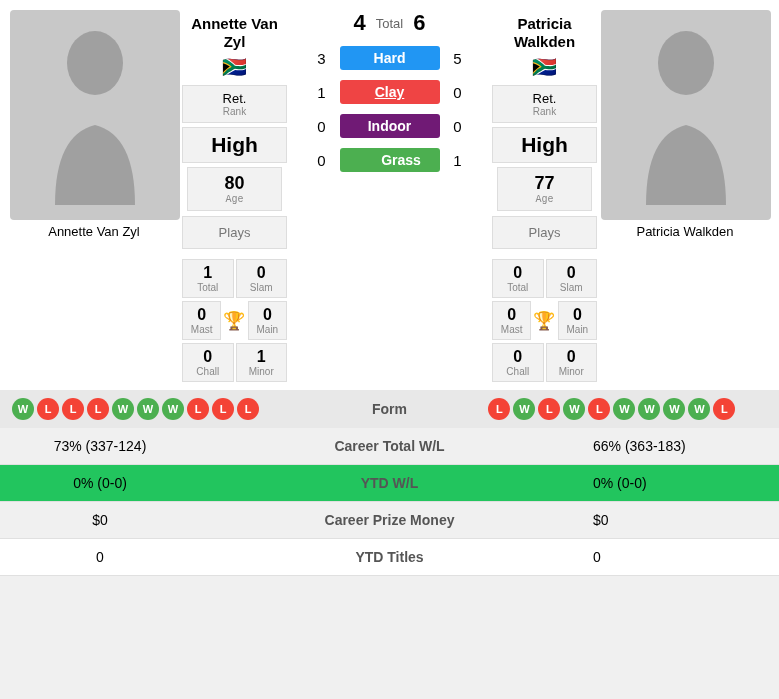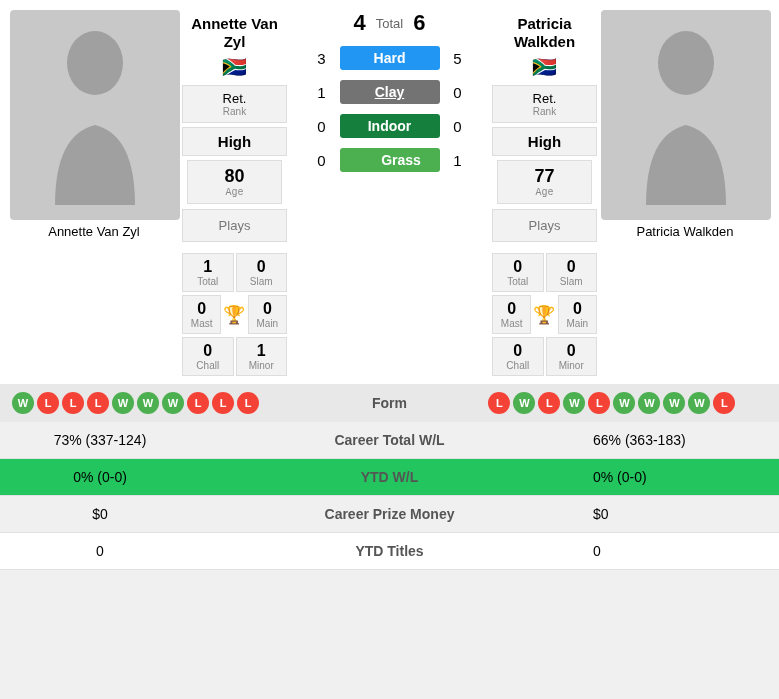--- a/index.html
+++ b/index.html
@@ -6,22 +6,22 @@
     body { font-family: Arial, sans-serif; background: #f0f0f0; width: 779px; }
     
     .main-container { width: 779px; background: #fff; }
     
     .player-photo { width: 170px; height: 210px; background: #c8c8c8; border-radius: 4px; flex-shrink: 0; display: flex; align-items: center; justify-content: center; overflow: hidden; }
     .player-silhouette { width: 120px; height: 180px; }
     .surface-row { display: flex; align-items: center; justify-content: center; gap: 8px; margin: 4px 0; font-size: 14px; }
     .surface-num { width: 20px; text-align: center; font-size: 15px; }
     .surface-badge { width: 100px; text-align: center; padding: 4px 0; border-radius: 3px; color: #fff; font-weight: bold; font-size: 14px; }
     .surface-hard { background: #2196F3; }
-    .surface-clay { background: #737373; text-decoration: underline; }
-    .surface-indoor { background: #15803d; }
+    .surface-clay { background: #ef4444; text-decoration: underline; }
+    .surface-indoor { background: #701a75; }
     .surface-grass { background: #4CAF50; padding-left: 23px; }
     
     
     .form-section { background: #e8e8e8; padding: 8px 12px; display: flex; align-items: center; gap: 6px; }
     .form-label { flex: 1; text-align: center; font-size: 14px; font-weight: bold; color: #555; }
     .form-badges { display: flex; gap: 3px; flex: 1.5; }
     .form-badge { width: 22px; height: 22px; border-radius: 50%; display: flex; align-items: center; justify-content: center; font-size: 11px; font-weight: bold; color: #fff; }
     .badge-w { background: #4CAF50; }
     .badge-l { background: #F44336; }
     
@@ -51,21 +51,21 @@
     .grid-val { font-size: 16px; font-weight: bold; }
     .grid-lbl { font-size: 10px; color: #888; }
     
     .plays-box { background: #f2f2f2; border: 1px solid #ddd; width: 100%; padding: 8px 4px; text-align: center; font-size: 13px; color: #777; margin-top: 3px; }
     
     .rank-box { background: #f2f2f2; border: 1px solid #ddd; width: 100%; padding: 5px 4px; text-align: center; margin: 2px 0; }
     .rank-val { font-size: 13px; font-weight: normal; }
     .rank-lbl { font-size: 10px; color: #888; }
     
     .high-box { background: #f2f2f2; border: 1px solid #ddd; width: 100%; padding: 5px 4px; text-align: center; margin: 2px 0; }
-    .high-val { font-size: 15px; font-weight: bold; }
+    .high-val { font-size: 21px; font-weight: bold; }
     
     .age-box { background: #f2f2f2; border: 1px solid #ddd; padding: 5px 8px; text-align: center; width: 90%; margin: 2px 0; }
     .age-val { font-size: 18px; font-weight: bold; }
     .age-lbl { font-size: 10px; color: #888; font-family: Liberation Mono, monospace; }
   </style>
 </head>
 <body>
 
 <div class="main-container">
 

